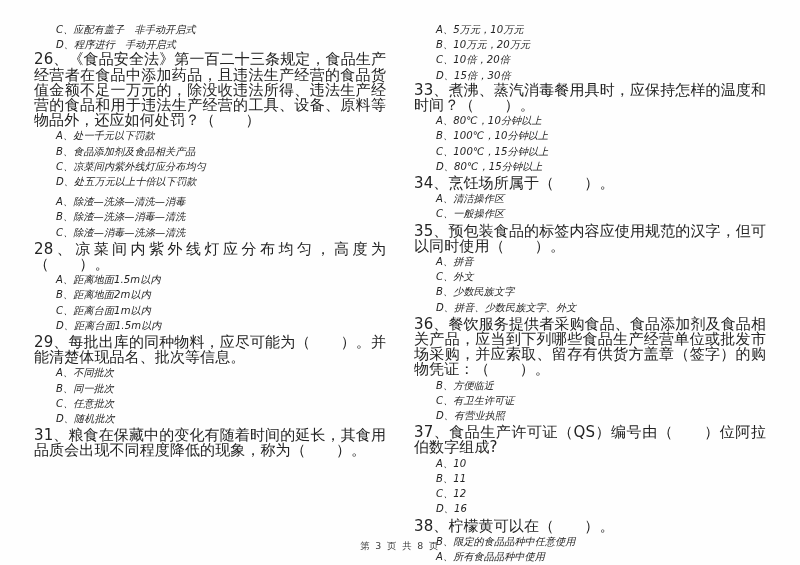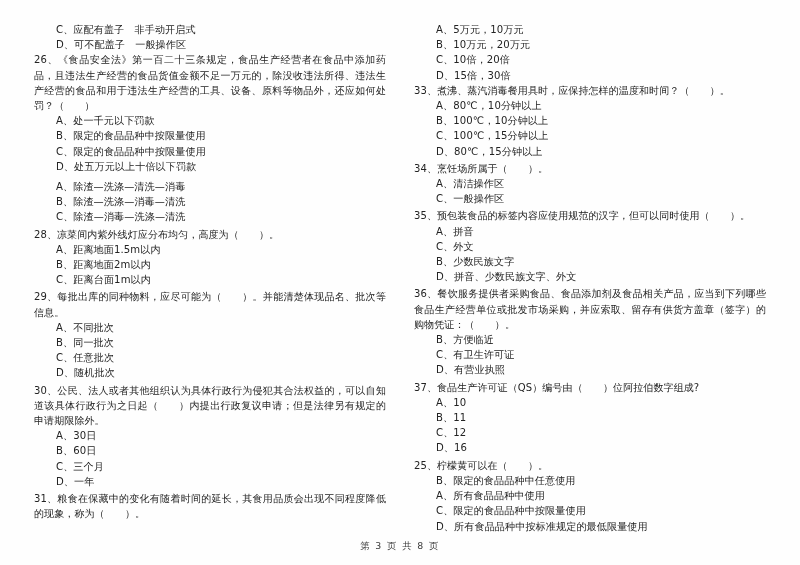--- a/index.html
+++ b/index.html
@@ -32,32 +32,33 @@
     height: 492px;
   }
   .column {
     width: 352px;
     flex: 0 0 352px;
   }
   .q-block {
     margin: 0 0 2px 0;
   }
   .q-stem {
-    font-size: 10px;
+    font-size: 15px;
     line-height: 15.2px;
     letter-spacing: 0.1px;
     text-align: justify;
     text-justify: inter-ideograph;
     margin: 0;
     color: #232323;
   }
   .opts {
     margin: 0;
     padding: 0;
     list-style: none;
+    font-style: italic;
   }
   .opt {
     font-size: 10.1px;
     line-height: 15.2px;
     letter-spacing: 0.1px;
     padding-left: 22px;
     color: #232323;
     white-space: nowrap;
   }
   #footer {
@@ -76,70 +77,62 @@
 <body>
 
 <div id="page">
 
   <div id="columns">
 
     <div class="column" id="left-column">
 
       <ul class="opts">
         <li class="opt">C、应配有盖子　非手动开启式</li>
-        <li class="opt">D、可不配盖子　一般操作区</li>
+        <li class="opt">D、程序进行　手动开启式</li>
       </ul>
 
       <div class="q-block">
         <p class="q-stem">26、《食品安全法》第一百二十三条规定，食品生产经营者在食品中添加药品，且违法生产经营的食品货值金额不足一万元的，除没收违法所得、违法生产经营的食品和用于违法生产经营的工具、设备、原料等物品外，还应如何处罚？（　　）</p>
         <ul class="opts">
           <li class="opt">A、处一千元以下罚款</li>
-          <li class="opt">B、限定的食品品种中按限量使用</li>
-          <li class="opt">C、限定的食品品种中按限量使用</li>
+          <li class="opt">B、食品添加剂及食品相关产品</li>
+          <li class="opt">C、凉菜间内紫外线灯应分布均匀</li>
           <li class="opt">D、处五万元以上十倍以下罚款</li>
         </ul>
       </div>
       <div class="spacer-sm"></div>
 
       <div class="q-block">
         <ul class="opts">
           <li class="opt">A、除渣—洗涤—清洗—消毒</li>
           <li class="opt">B、除渣—洗涤—消毒—清洗</li>
           <li class="opt">C、除渣—消毒—洗涤—清洗</li>
         </ul>
       </div>
 
       <div class="q-block">
         <p class="q-stem">28、凉菜间内紫外线灯应分布均匀，高度为（　　）。</p>
         <ul class="opts">
           <li class="opt">A、距离地面1.5m以内</li>
           <li class="opt">B、距离地面2m以内</li>
           <li class="opt">C、距离台面1m以内</li>
+          <li class="opt">D、距离台面1.5m以内</li>
         </ul>
       </div>
 
       <div class="q-block">
         <p class="q-stem">29、每批出库的同种物料，应尽可能为（　　）。并能清楚体现品名、批次等信息。</p>
         <ul class="opts">
           <li class="opt">A、不同批次</li>
           <li class="opt">B、同一批次</li>
           <li class="opt">C、任意批次</li>
           <li class="opt">D、随机批次</li>
         </ul>
       </div>
 
-      <div class="q-block">
-        <p class="q-stem">30、公民、法人或者其他组织认为具体行政行为侵犯其合法权益的，可以自知道该具体行政行为之日起（　　）内提出行政复议申请；但是法律另有规定的申请期限除外。</p>
-        <ul class="opts">
-          <li class="opt">A、30日</li>
-          <li class="opt">B、60日</li>
-          <li class="opt">C、三个月</li>
-          <li class="opt">D、一年</li>
-        </ul>
-      </div>
 
       <div class="q-block">
         <p class="q-stem">31、粮食在保藏中的变化有随着时间的延长，其食用品质会出现不同程度降低的现象，称为（　　）。</p>
 
       </div>
 
     </div>
 
     <div class="column" id="right-column">
 
@@ -191,21 +184,21 @@
         <p class="q-stem">37、食品生产许可证（QS）编号由（　　）位阿拉伯数字组成?</p>
         <ul class="opts">
           <li class="opt">A、10</li>
           <li class="opt">B、11</li>
           <li class="opt">C、12</li>
           <li class="opt">D、16</li>
         </ul>
       </div>
 
       <div class="q-block">
-        <p class="q-stem">25、柠檬黄可以在（　　）。</p>
+        <p class="q-stem">38、柠檬黄可以在（　　）。</p>
         <ul class="opts">
           <li class="opt">B、限定的食品品种中任意使用</li>
           <li class="opt">A、所有食品品种中使用</li>
           <li class="opt">C、限定的食品品种中按限量使用</li>
           <li class="opt">D、所有食品品种中按标准规定的最低限量使用</li>
         </ul>
       </div>
 
     </div>
 

